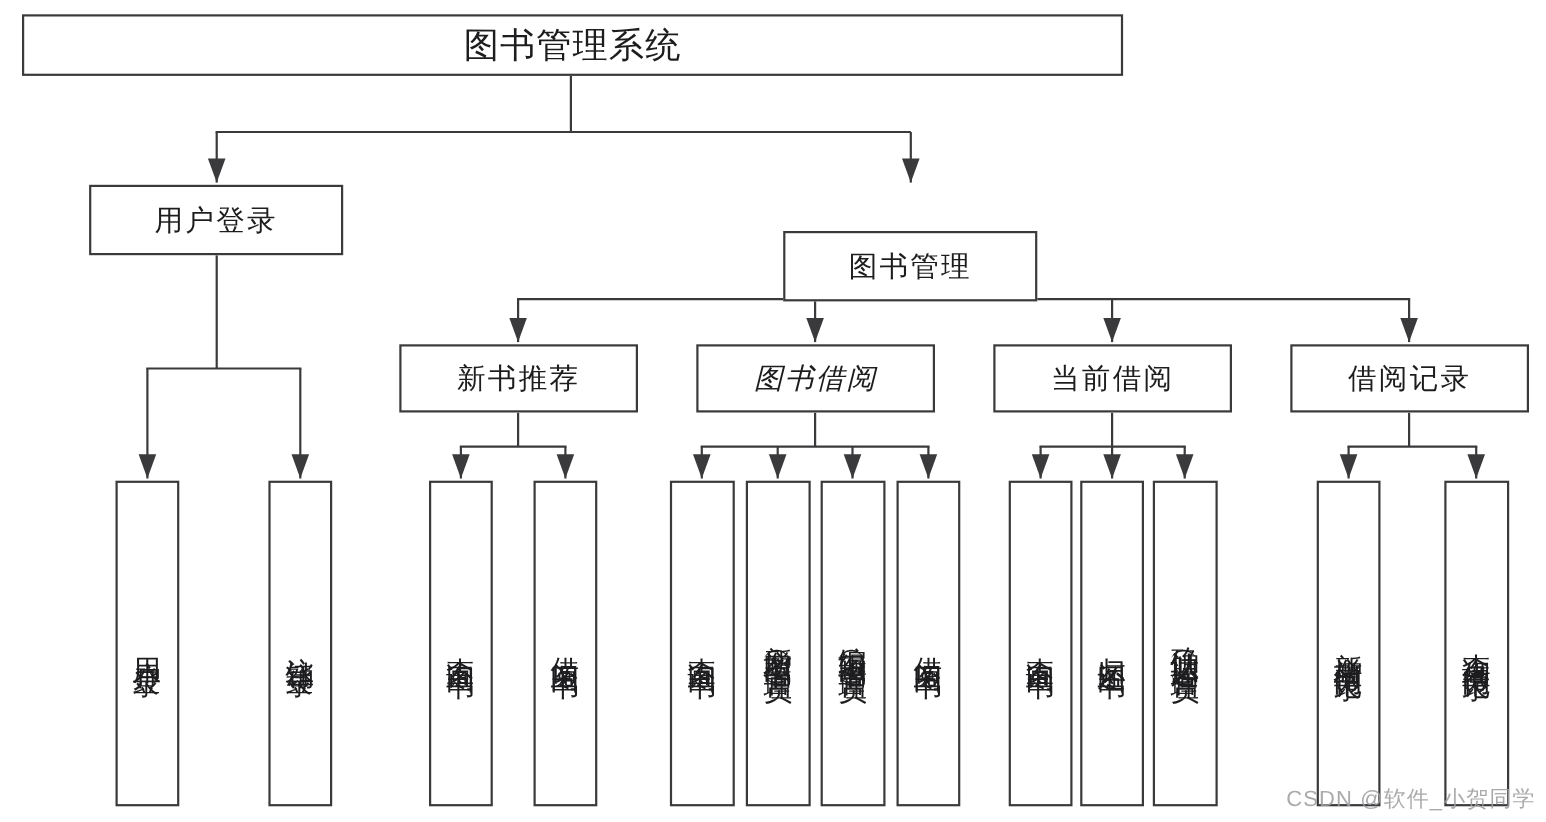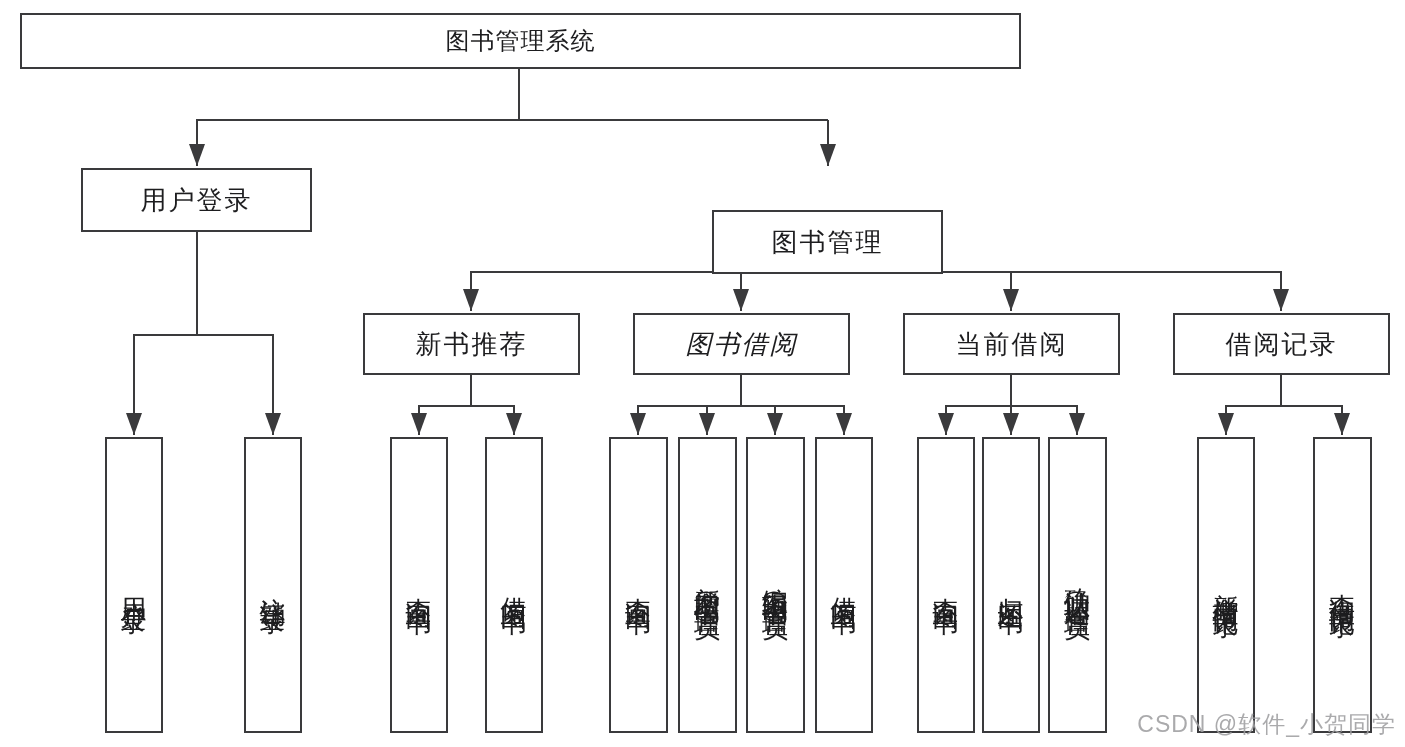--- a/index.html
+++ b/index.html
@@ -26,35 +26,35 @@
     display: flex;
     align-items: center;
     justify-content: center;
     font-size: 26px;
     line-height: 1;
     letter-spacing: 2px;
     color: #1d1d1f;
     text-align: center;
   }
 
-  .node.root { font-size: 24px; letter-spacing: 1px; text-align: right; }
+  .node.root { font-size: 32px; letter-spacing: 1px; text-align: right; }
 
   .node.v {
     writing-mode: vertical-rl;
     text-orientation: mixed;
     letter-spacing: 4px;
     font-size: 26px;
     padding: 6px 0;
   }
 
   .watermark {
     position: absolute;
     right: 9px;
     bottom: 7px;
-    font-size: 23px;
+    font-size: 20px;
     letter-spacing: 1px;
     color: rgba(158, 158, 160, 0.88);
     z-index: 5;
     white-space: nowrap;
   }
 </style>
 </head>
 <body>
 
 <div class="canvas">

